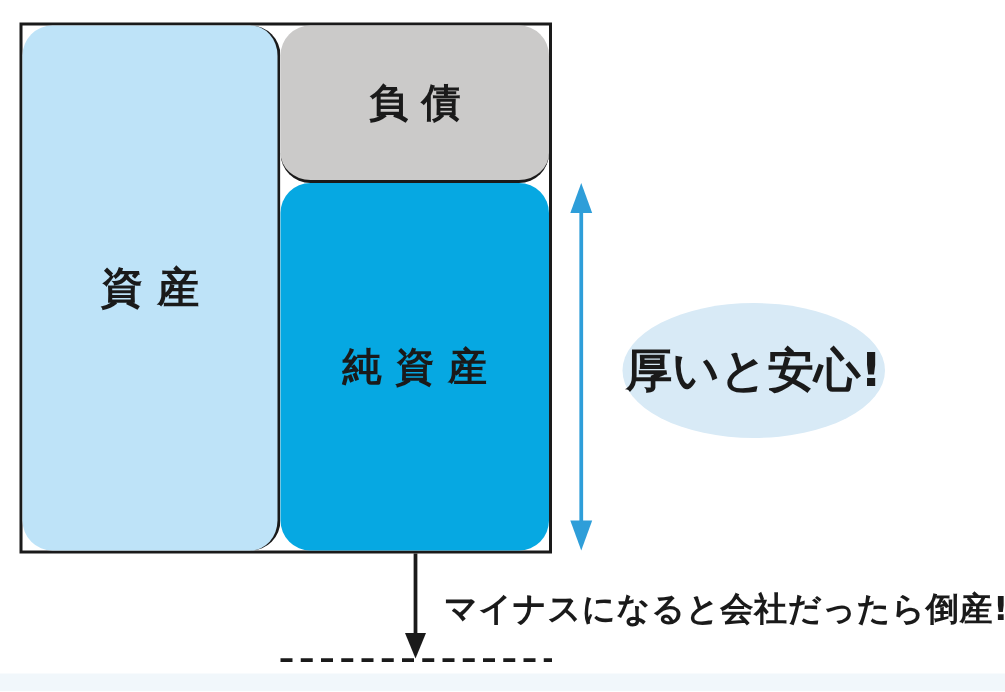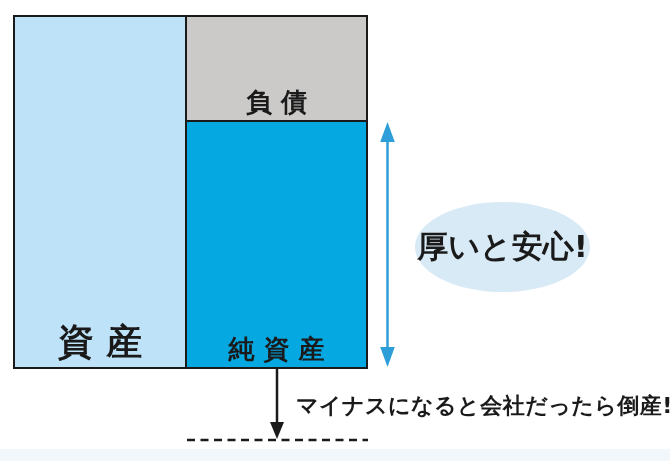--- a/index.html
+++ b/index.html
@@ -22,23 +22,24 @@
     left: 13px;
     top: 15px;
     width: 355px;
     height: 354px;
     box-sizing: border-box;
     border: 2.5px solid var(--ink, #1a1a1a);
     display: flex;
   }
   .cell {
     display: flex;
-    align-items: flex-end;
+    align-items: center;
     justify-content: center;
     box-sizing: border-box;
+    border-radius: 20px;
   }
   .assets-cell {
     width: 172px;
     flex: 0 0 172px;
     background: var(--assets-fill, #bee3f8);
     border-right: 2.5px solid var(--ink, #1a1a1a);
   }
   .right-col {
     flex: 1;
     display: flex;
@@ -55,21 +56,21 @@
     background: var(--net-assets-fill, #06a8e2);
     font-family: Liberation Mono, monospace;
   }
   .box-label {
     font-weight: bold;
     color: var(--ink, #1a1a1a);
     letter-spacing: 0.35em;
     text-indent: 0.35em;
     white-space: nowrap;
   }
-  .assets-cell .box-label   { font-size: 36px; }
+  .assets-cell .box-label   { font-size: 28px; }
   .liabilities-cell .box-label { font-size: 26px; }
   .netassets-cell .box-label   { font-size: 26px; }
 
   
   .overlay {
     position: absolute;
     left: 0;
     top: 0;
     width: 670px;
     height: 461px;

